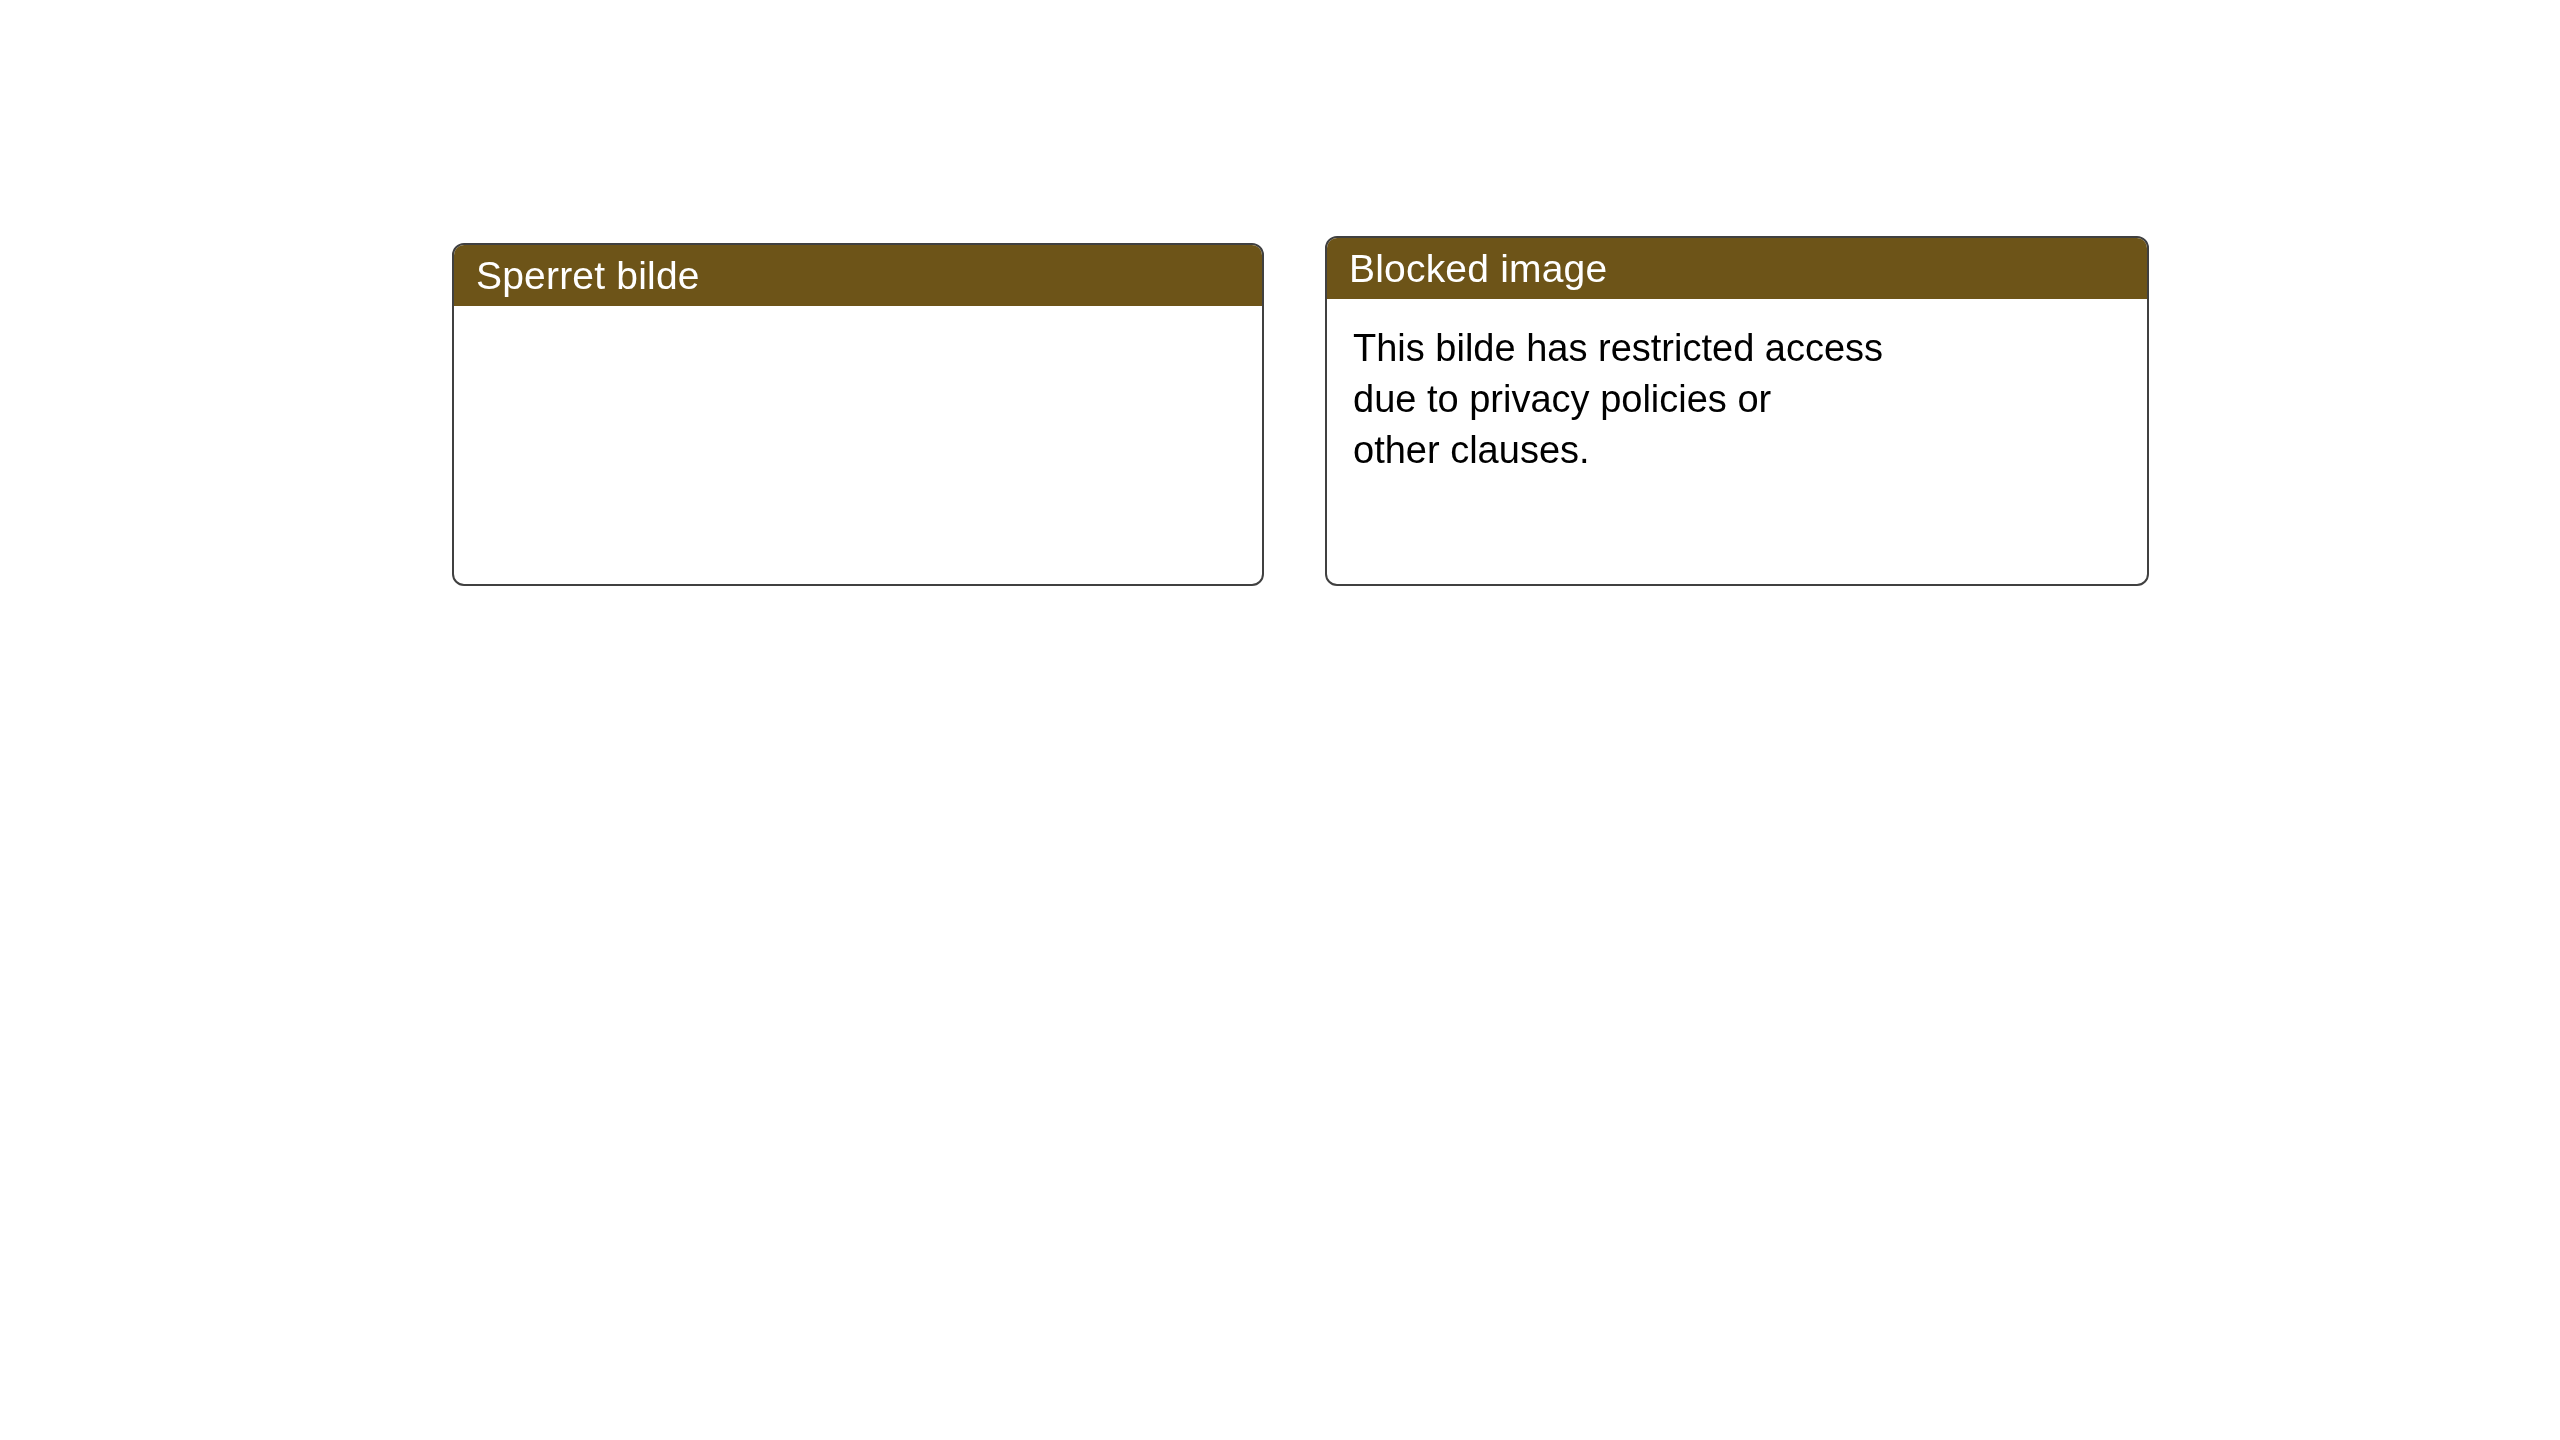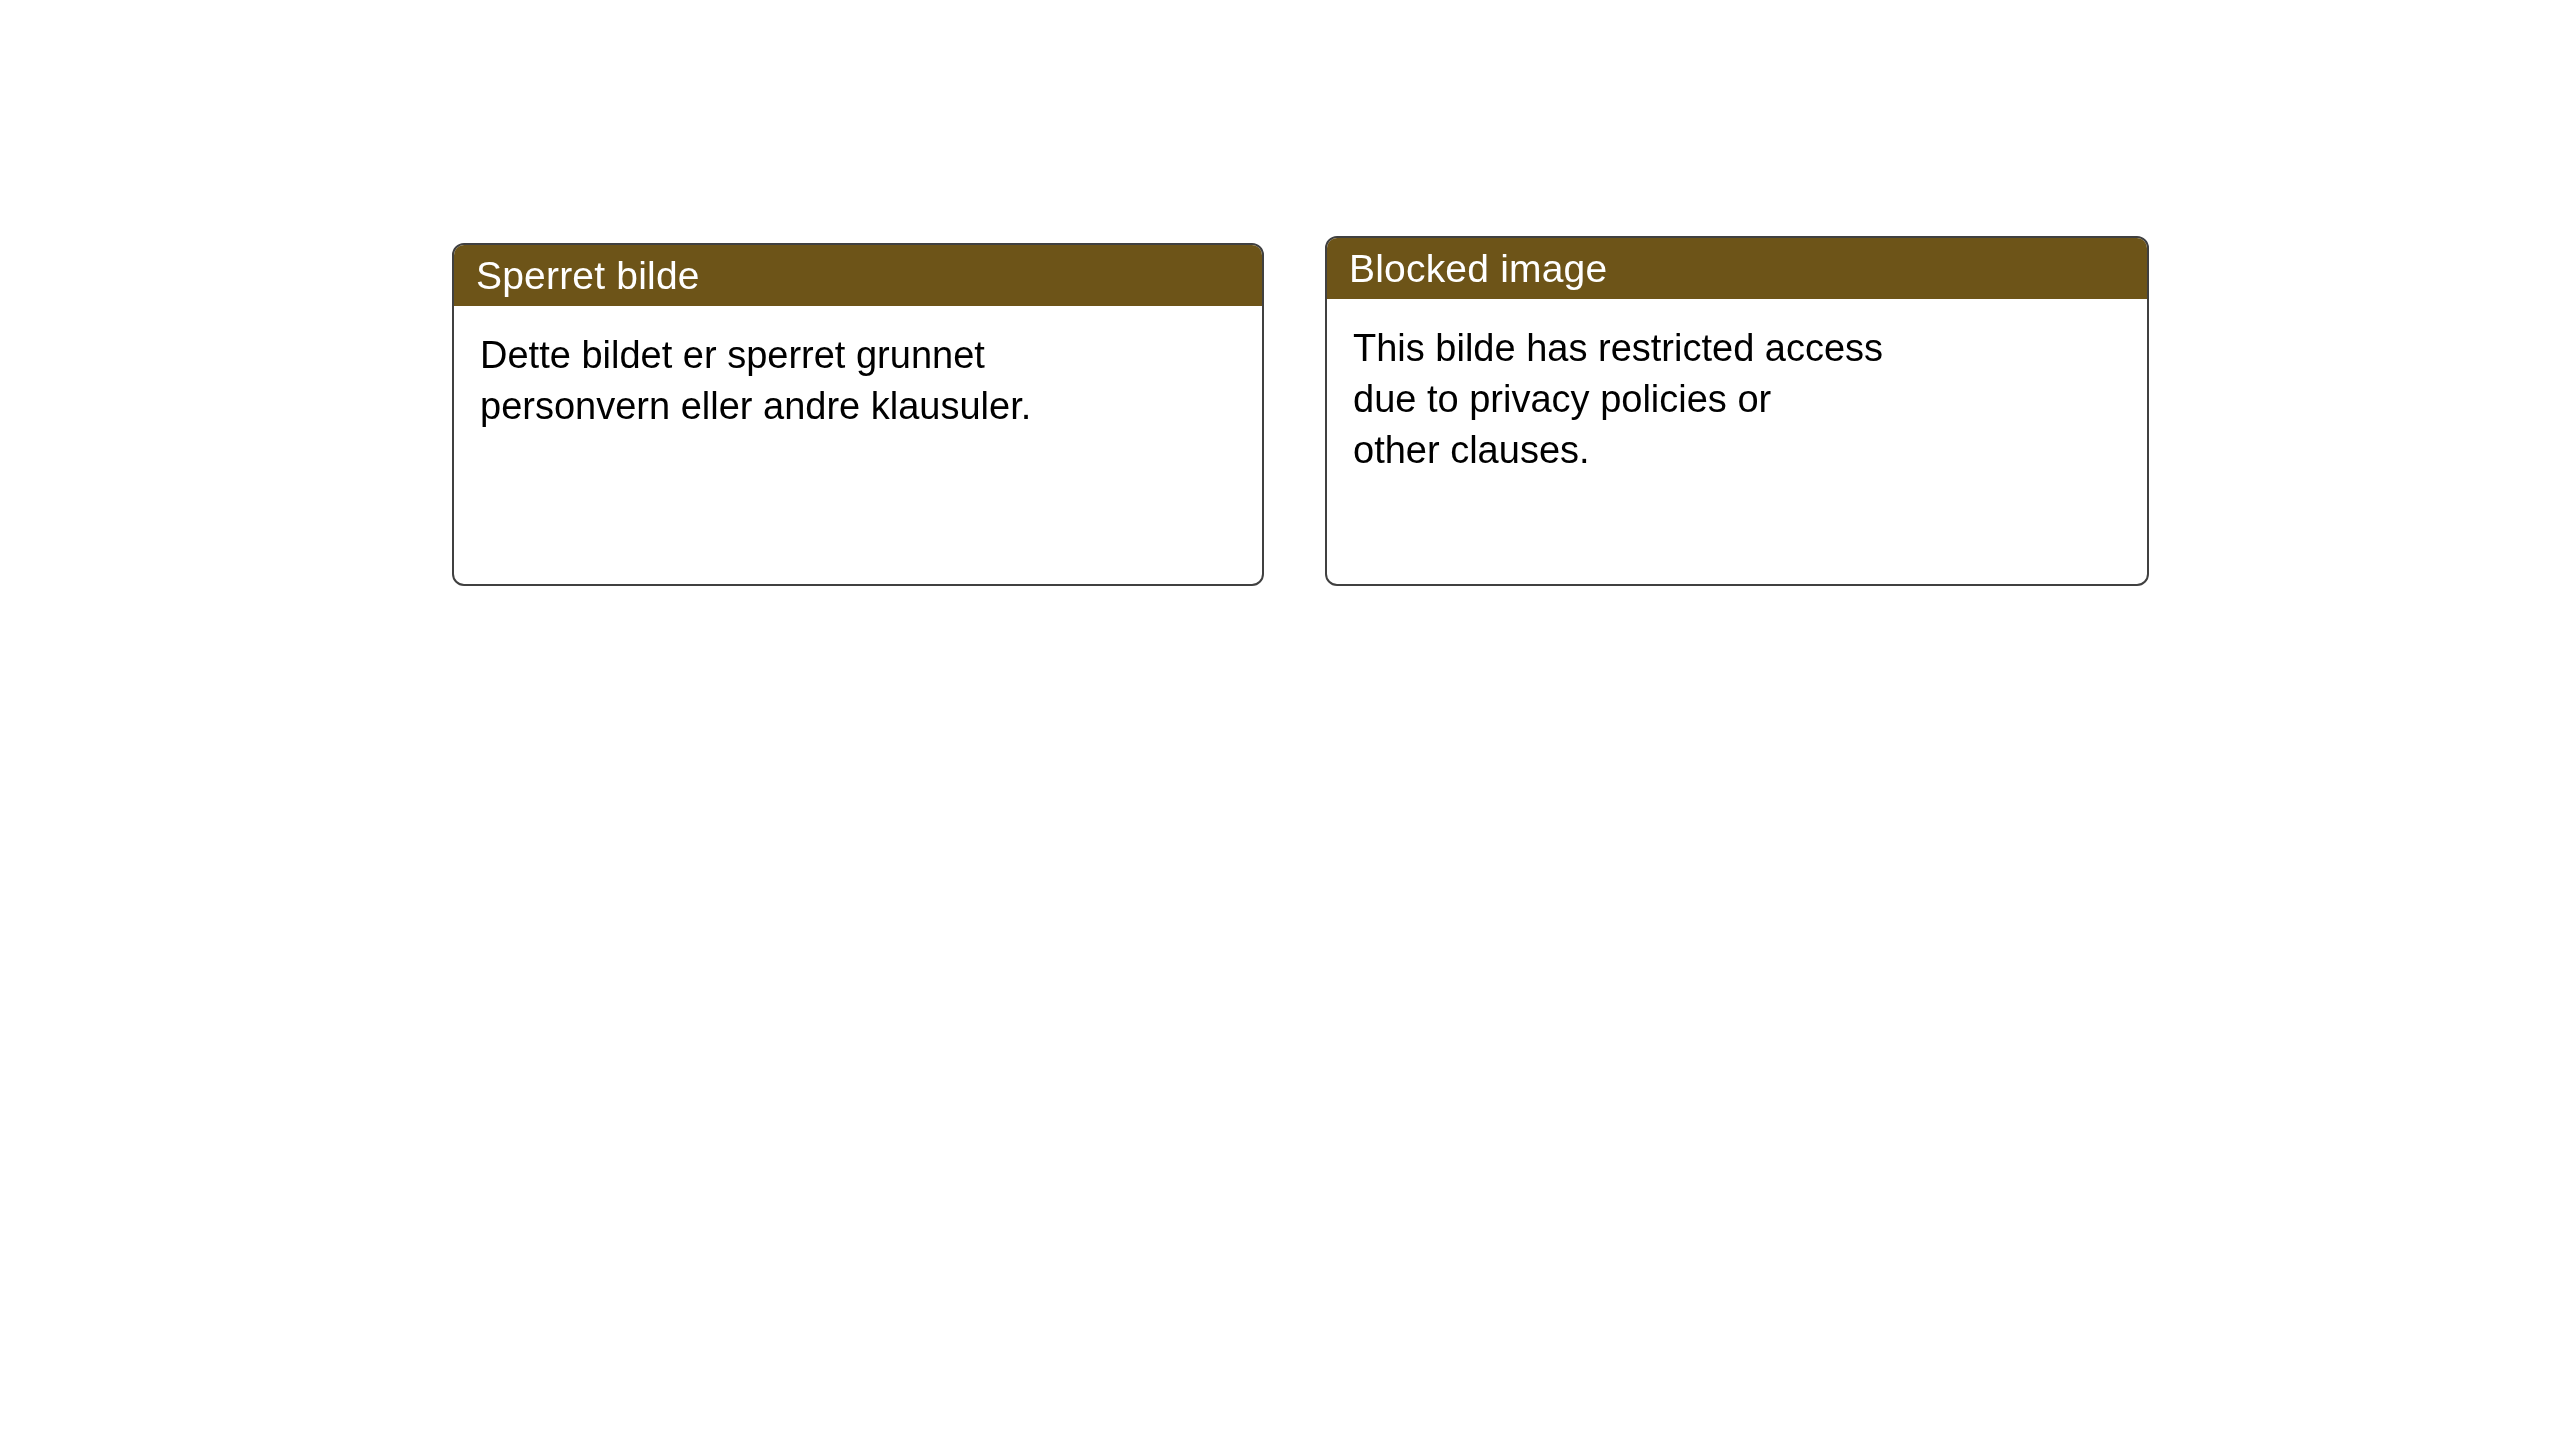--- a/index.html
+++ b/index.html
@@ -65,22 +65,20 @@
 </style>
 </head>
 <body>
 
 <div id="stage">
 
   <div class="notice-card card-no">
     <div class="card-header">
       <span>Sperret bilde</span>
     </div>
-    <div class="card-body">Dette bildet er sperret grunnet
-personvern eller andre klausuler.</div>
   </div>
 
   <div class="notice-card card-en">
     <div class="card-header">
       <span>Blocked image</span>
     </div>
     <div class="card-body">This bilde has restricted access
 due to privacy policies or
 other clauses.</div>
   </div>

